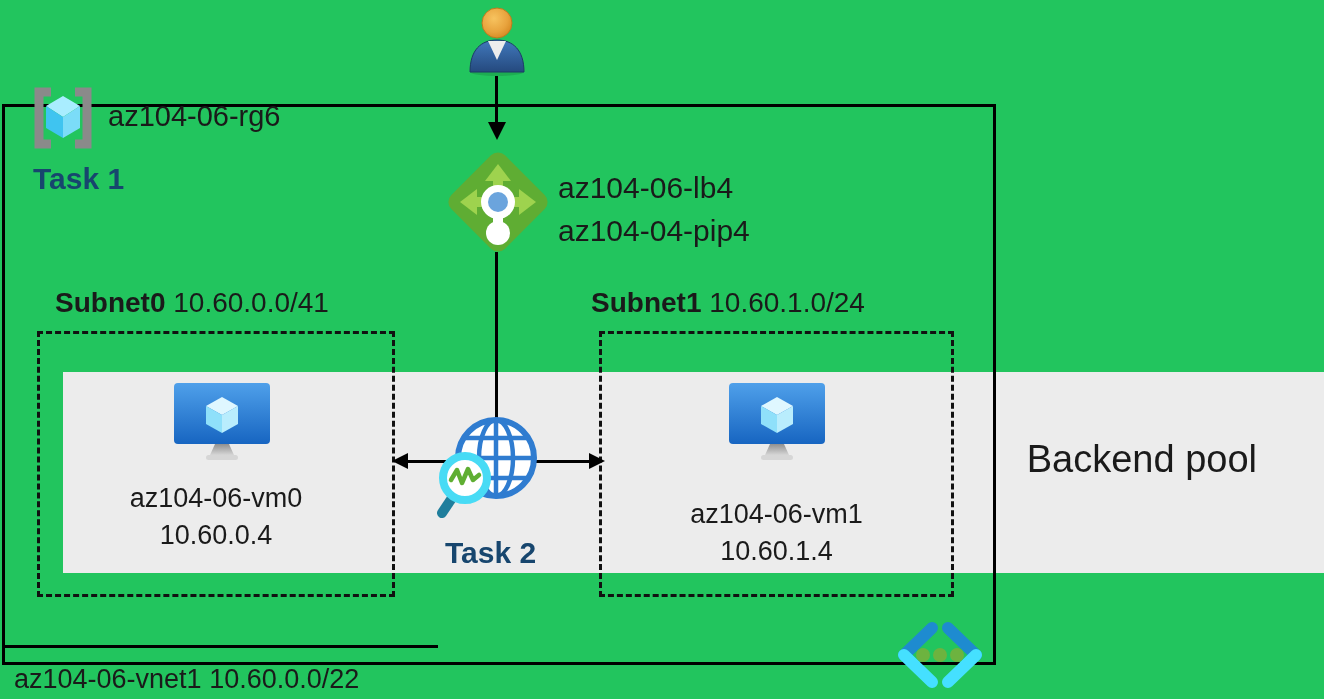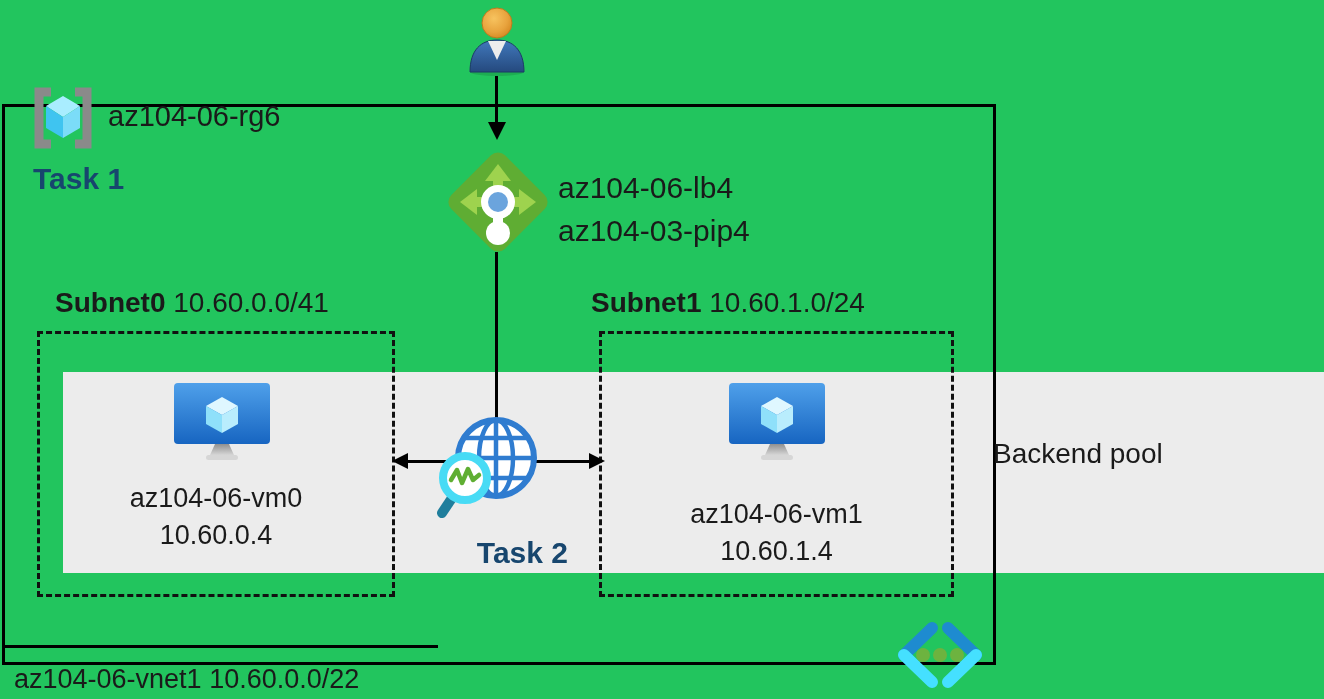--- a/index.html
+++ b/index.html
@@ -35,30 +35,30 @@
   .lb-icon     { left:442px; top:150px; width:112px; height:108px; }
   .vm0-icon    { left:174px; top:383px; width:96px; height:78px; }
   .vm1-icon    { left:729px; top:383px; width:96px; height:78px; }
   .globe-icon  { left:454px; top:416px; width:84px; height:84px; }
   .mag-icon    { left:434px; top:449px; width:66px; height:82px; }
   .code-icon   { left:892px; top:618px; width:96px; height:74px; z-index:8; }
 
   .rg-label     { left:108px; top:100px; font-size:29px; }
   .task-label   { font-size:30px; font-weight:bold; color:#17466e;text-align:center; }
   .task1        { left:33px;  top:162px; }
-  .task2        { left:428px; top:536px; width:140px; text-align:right; }
+  .task2        { left:445px; top:536px; width:140px; text-align:left; }
   .lb-labels    { left:558px; top:166px; font-size:30px; line-height:43px; }
   .subnet-label { font-size:28px; }
   .subnet0-label{ left:55px;  top:287px; }
   .subnet1-label{ left:591px; top:287px; }
   .subnet-label b { font-weight:bold; }
   .vm-labels    { font-size:27px; line-height:37px; text-align:center; }
   .vm0-labels   { left:37px;  top:480px; width:358px; }
   .vm1-labels   { left:599px; top:496px; width:355px; }
-  .backend-label{ left:993px; top:438px; width:264px; text-align:left; font-size:28px; }
+  .backend-label{ left:993px; top:438px; width:264px; text-align:right; font-size:38px; }
   .vnet-label   { left:14px;  top:627px; font-size:27px; z-index:6;margin-top:37px; }
 </style>
 </head>
 <body>
 
 <div id="canvas">
 
   <div class="abs band"></div>
 
   <div class="abs bigrect"></div>
@@ -175,21 +175,21 @@
     <circle cx="31" cy="37" r="7" fill="#6db33f"></circle>
     <circle cx="48" cy="37" r="7" fill="#6db33f"></circle>
     <circle cx="65" cy="37" r="7" fill="#6db33f"></circle>
   </svg>
 
   <div class="abs txt rg-label">az104-06-rg6</div>
   <div class="abs txt task-label task1">Task 1</div>
 
   <div class="abs txt lb-labels">
     <div>az104-06-lb4</div>
-    <div>az104-03-pip4</div>
+    <div>az104-04-pip4</div>
   </div>
 
   <div class="abs txt subnet-label subnet0-label">
     <b>Subnet0</b>
     <span>10.60.0.0/41</span>
   </div>
   <div class="abs txt subnet-label subnet1-label">
     <b>Subnet1</b>
     <span>10.60.1.0/24</span>
   </div>

